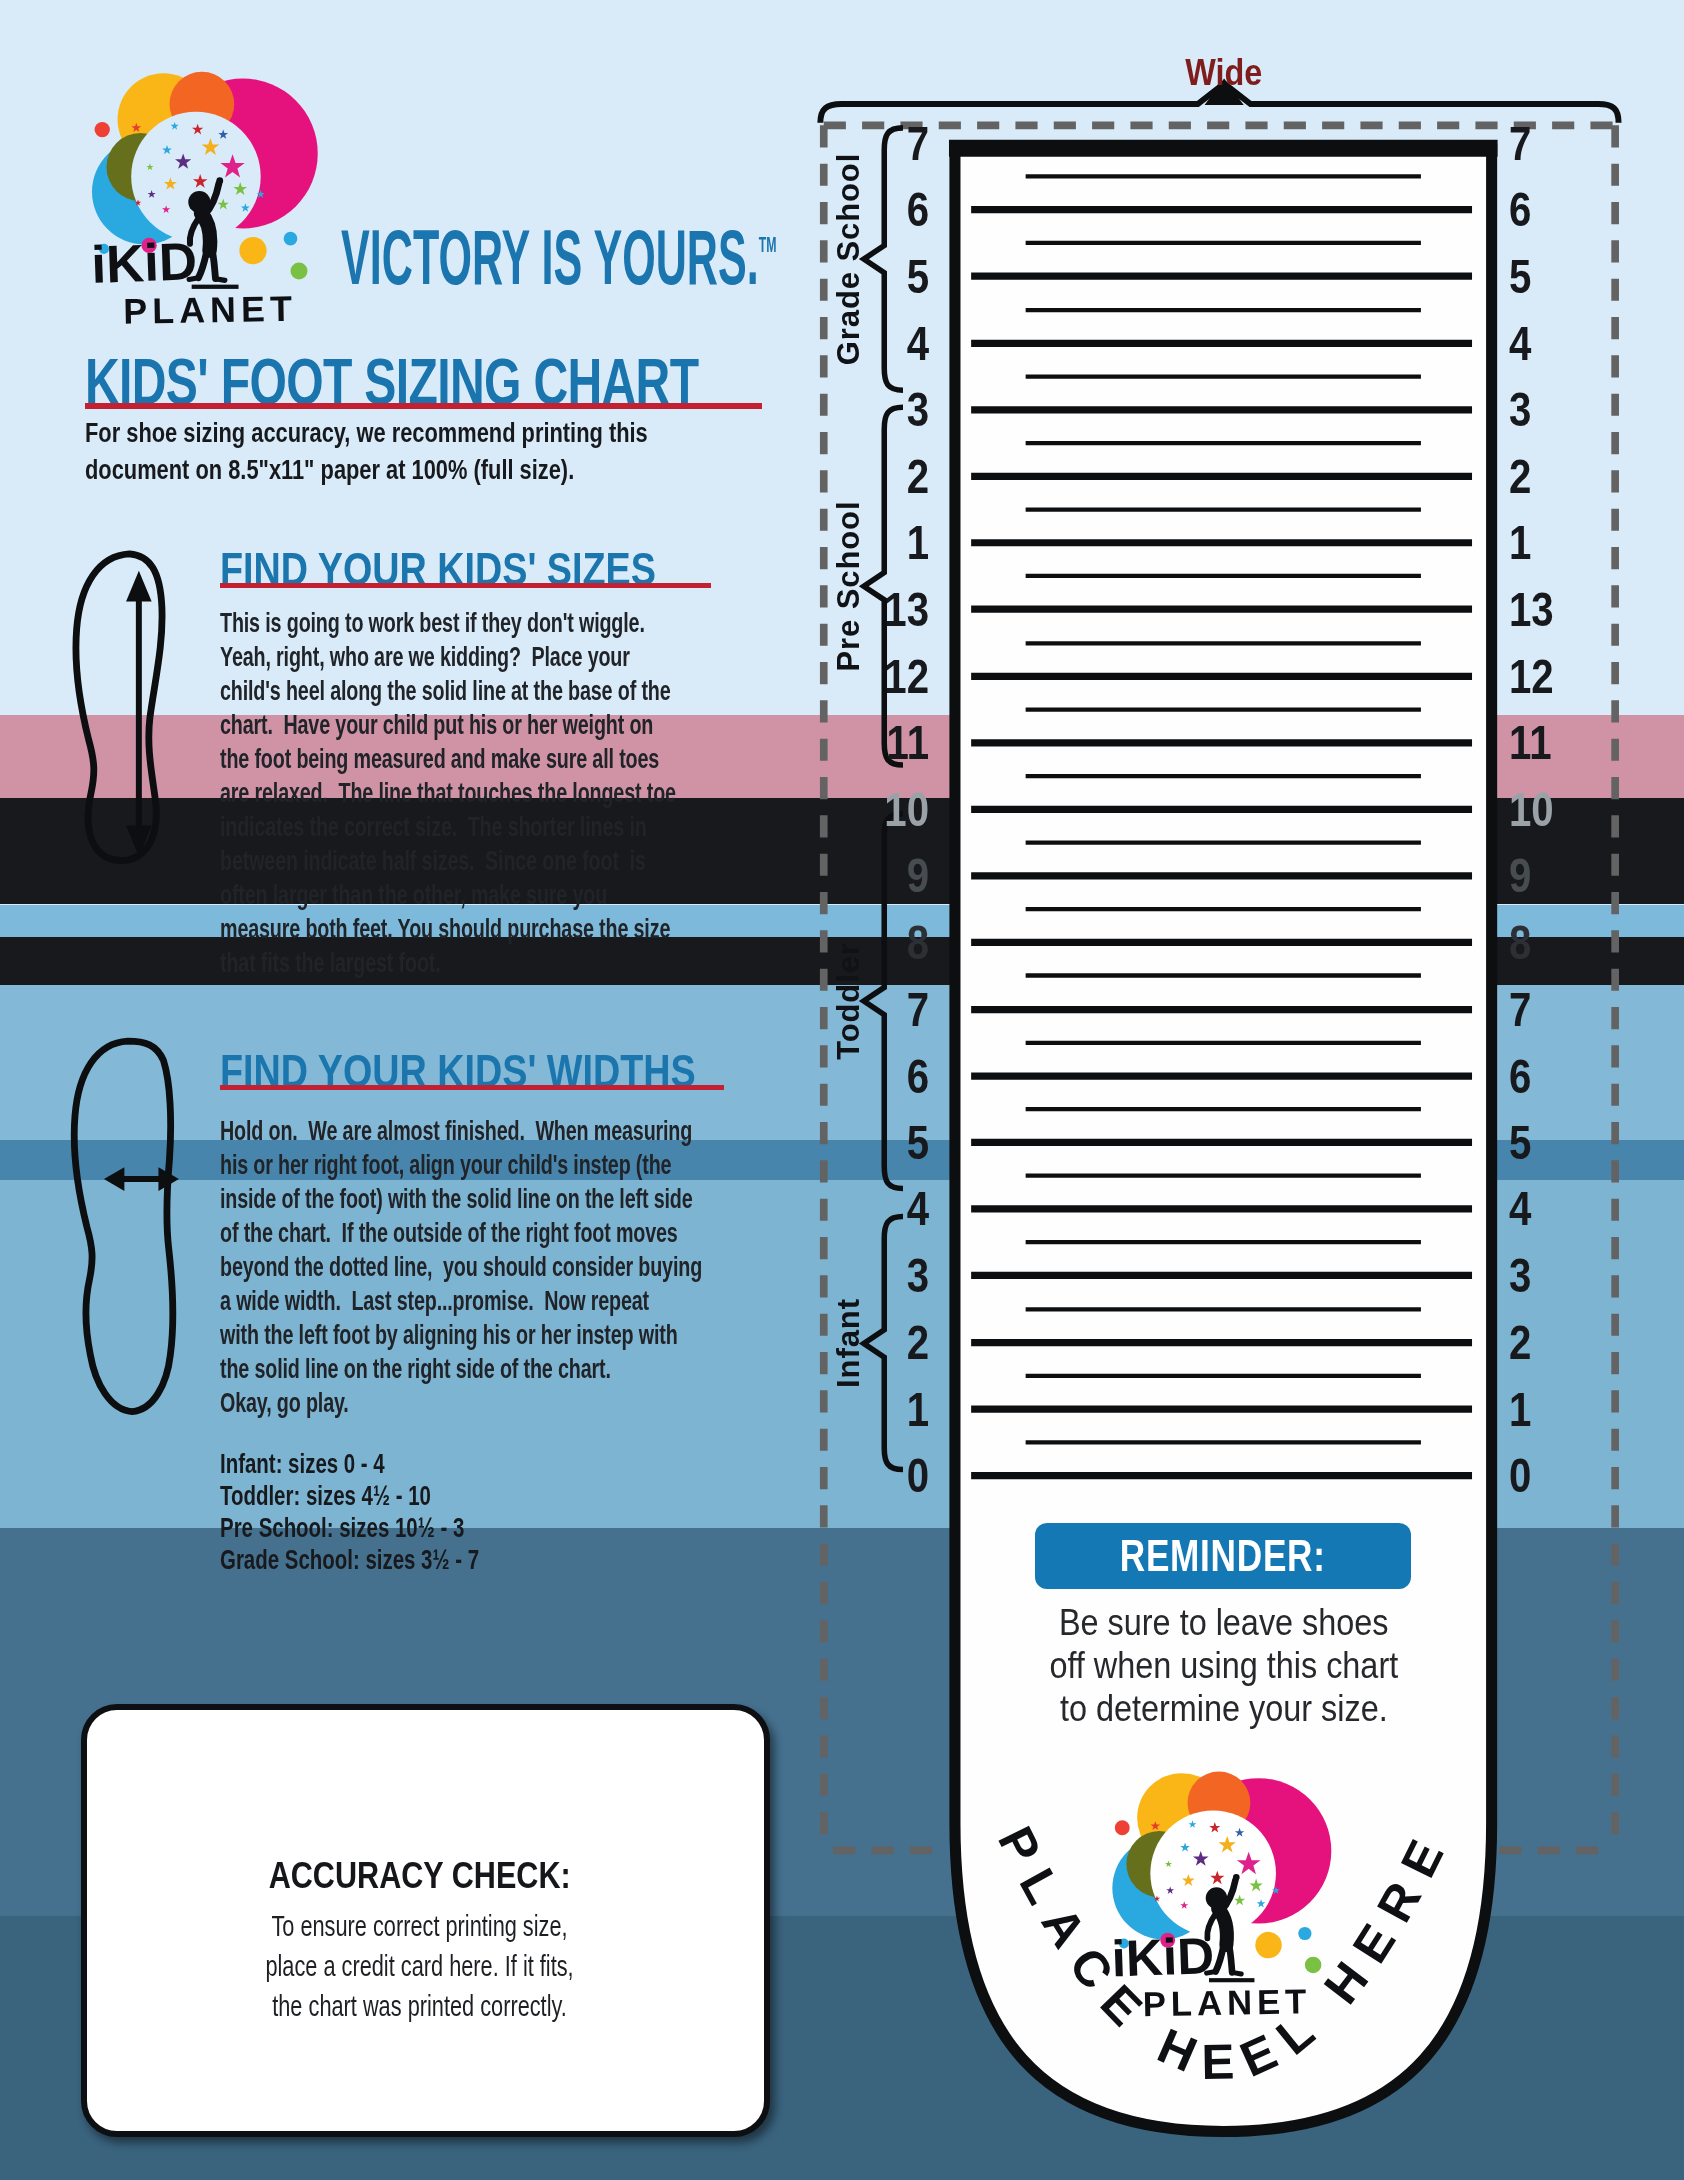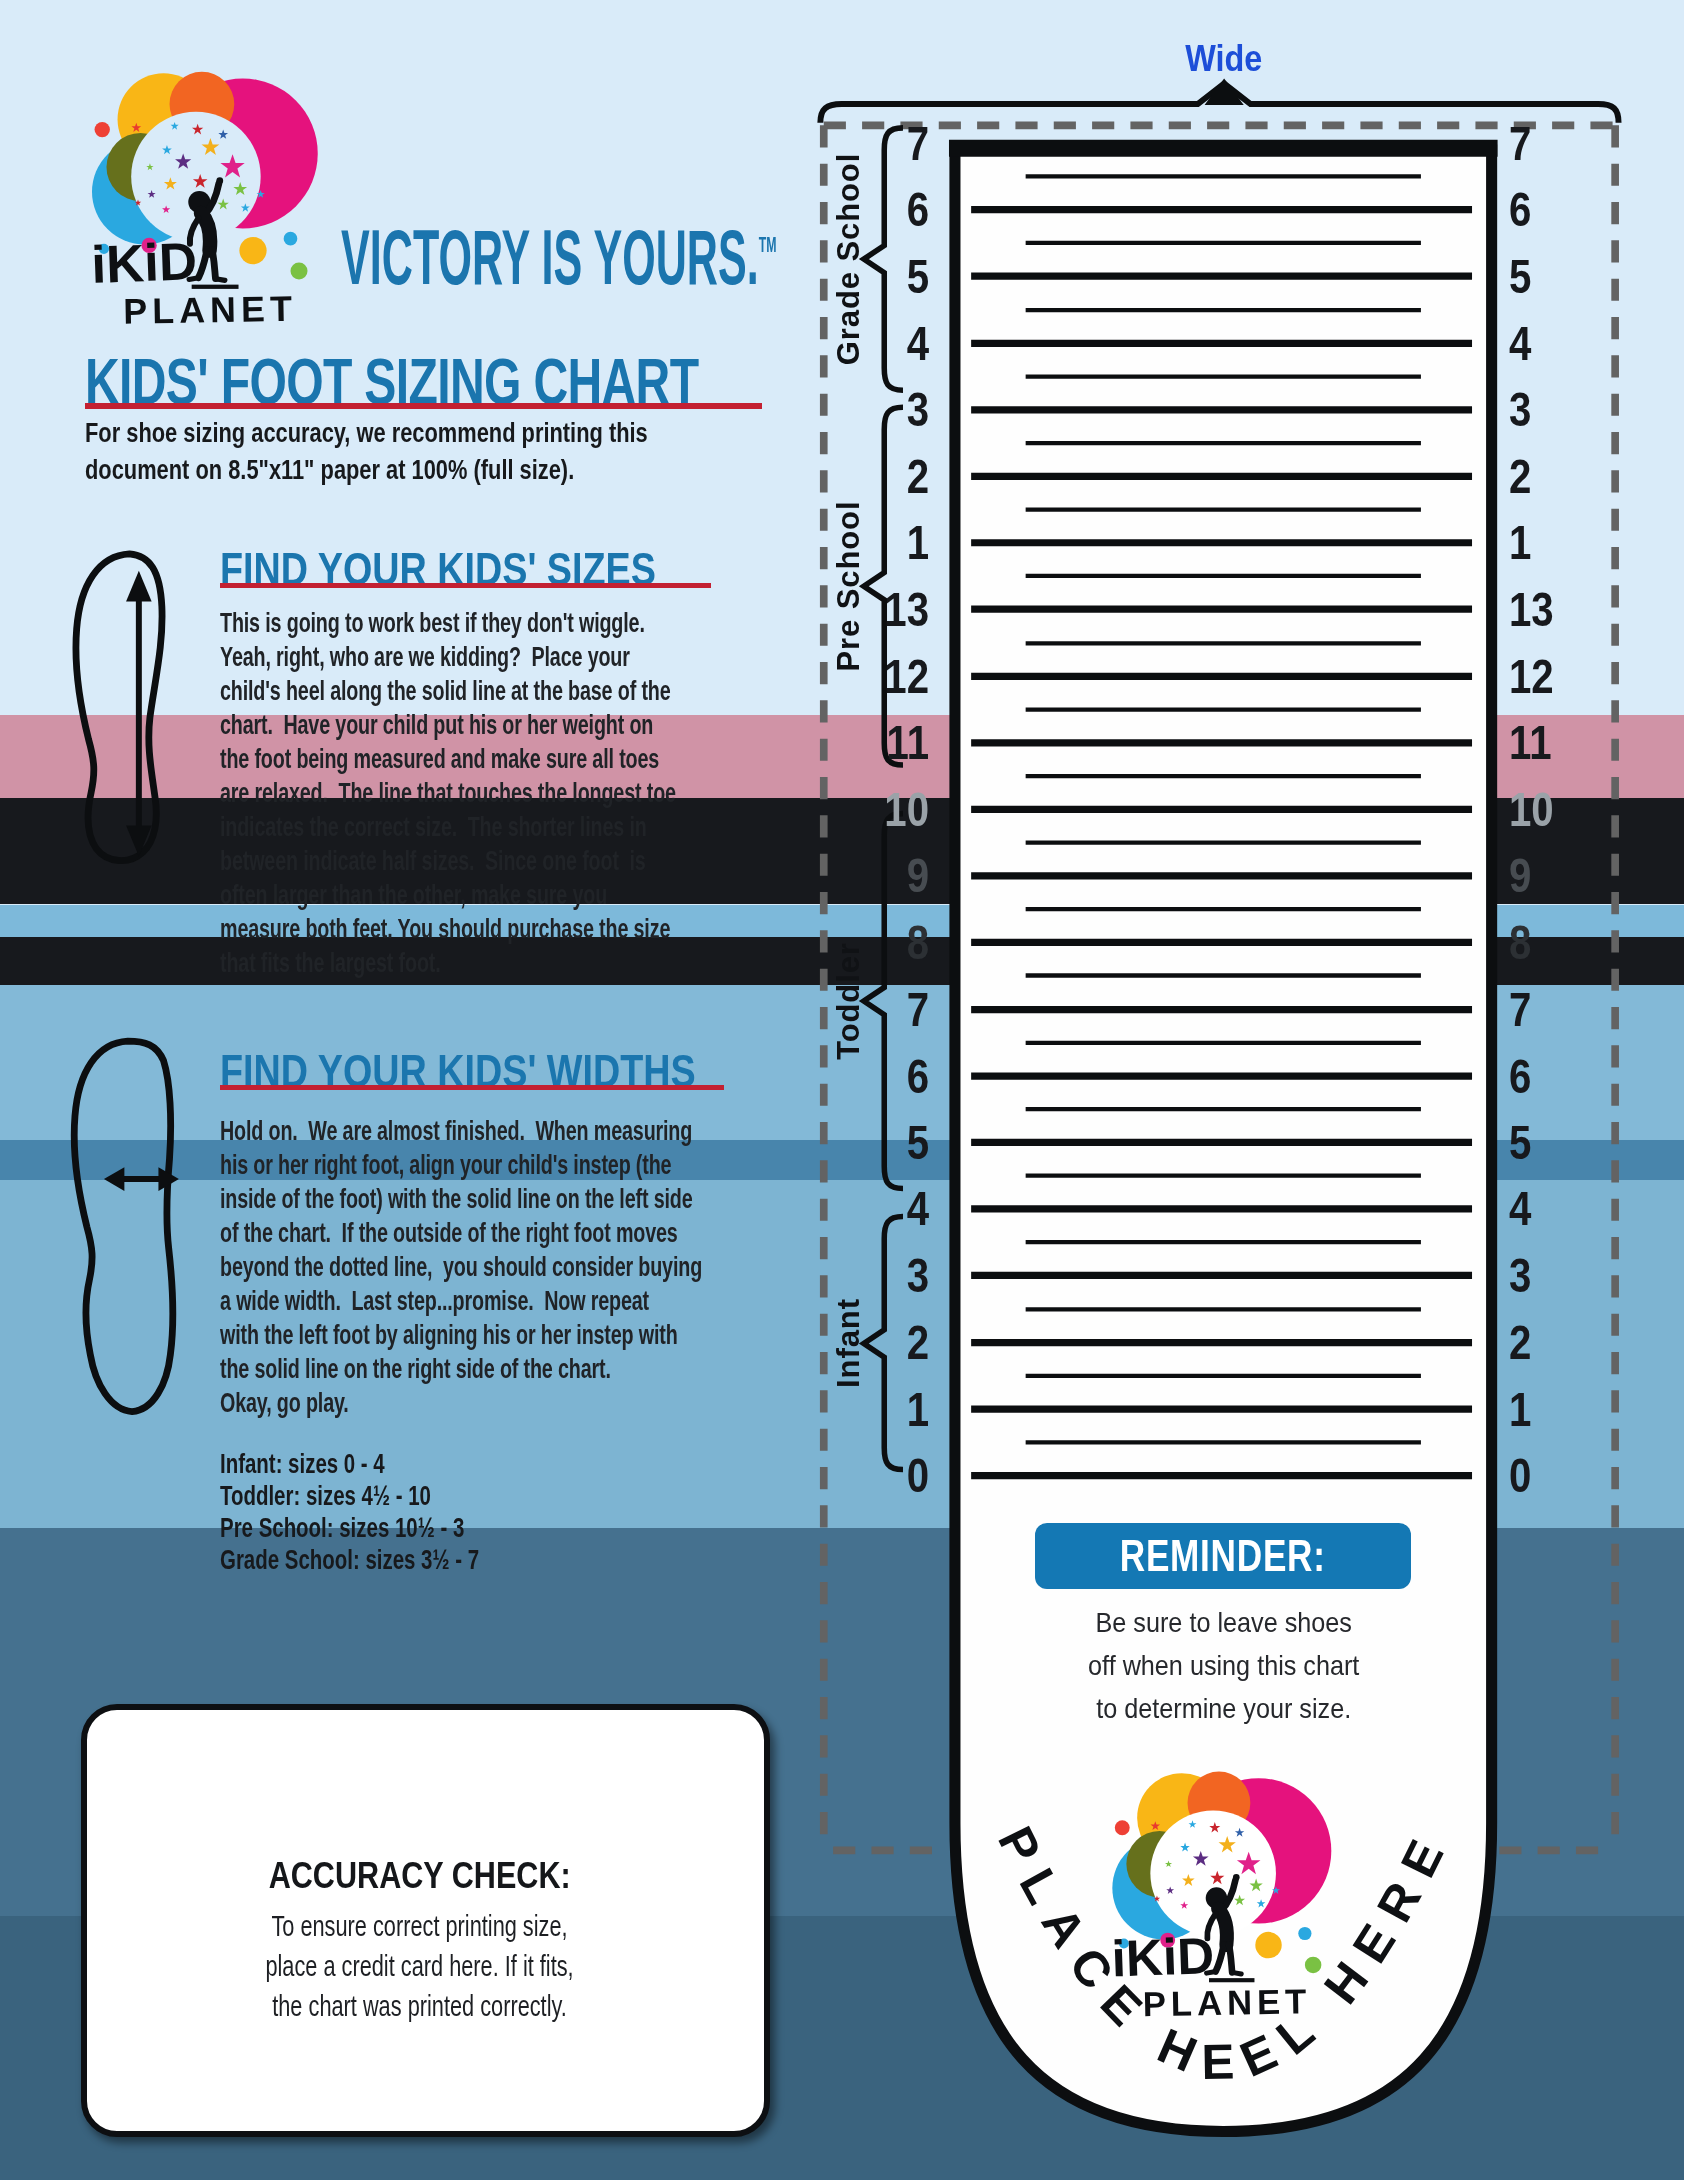--- a/index.html
+++ b/index.html
@@ -28,33 +28,33 @@
   
   .acc-box{left:81px;top:1704px;width:677px;height:421px;background:#ffffff;
            border:6px solid #0d0f12;border-radius:36px;box-shadow:4.3px 6px 8.5px rgba(0,0,0,.45);}
   .acc-title{left:81px;top:1855px;width:677px;text-align:center;font-size:36px;font-weight:700;color:#15171a;}
   .acc-title span{display:inline-block;transform:scaleX(.85);transform-origin:center top;}
   .acc-body{left:81px;top:1906px;width:677px;text-align:center;font-size:29px;font-weight:400;
             color:#1d1f23;line-height:40px;}
   .acc-body span{display:inline-block;transform:scaleX(.75);transform-origin:center top;white-space:pre-line;}
 
   
-  .wide-label{left:1139px;top:38px;width:170px;text-align:center;font-size:36px;font-weight:700;color:#1d4ed8;}
+  .wide-label{left:1139px;top:52px;width:170px;text-align:center;font-size:36px;font-weight:700;color:#7f1d1d;}
   .wide-label span{display:inline-block;transform:scaleX(.9);transform-origin:center top;}
   .num{position:absolute;height:43px;line-height:43px;font-size:49px;font-weight:700;color:#17191d;}
   .num-l{left:831px;width:98px;text-align:right;transform:scaleX(.82);transform-origin:right center;}
   .num-r{left:1509px;width:111px;text-align:left;transform:scaleX(.82);transform-origin:left center;}
   .dim-a{color:#9aa2a8;} .dim-b{color:#474c51;} .dim-c{color:#2c3034;}
   .grp{position:absolute;width:221px;height:34px;display:flex;align-items:center;justify-content:center;
        font-size:31px;font-weight:700;color:#101215;letter-spacing:0.9px;transform:rotate(-90deg);}
   .reminder-box{left:1035px;top:1523px;width:376px;height:66px;background:#1478b4;border-radius:12px;
                 display:flex;align-items:center;justify-content:center;}
   .reminder-box span{font-size:44px;font-weight:700;color:#ffffff;letter-spacing:0.9px;
                      display:inline-block;transform:scaleX(.8);}
-  .reminder-body{left:968px;top:1601px;width:511px;text-align:center;font-size:28px;font-weight:400;
+  .reminder-body{left:968px;top:1601px;width:511px;text-align:center;font-size:36px;font-weight:400;
                  color:#26282c;line-height:43px;}
   .reminder-body span{display:inline-block;transform:scaleX(.9);transform-origin:center top;white-space:pre-line;}
 </style>
 </head>
 <body>
 
 <div class="stripe" style="top:0;height:715px;background:#d9ebf9;"></div>
 <div class="stripe" style="top:715px;height:83px;background:#d093a6;"></div>
 <div class="stripe" style="top:798px;height:106px;background:#17191d;"></div>
 <div class="stripe" style="top:905px;height:32px;background:#7db9da;"></div>

